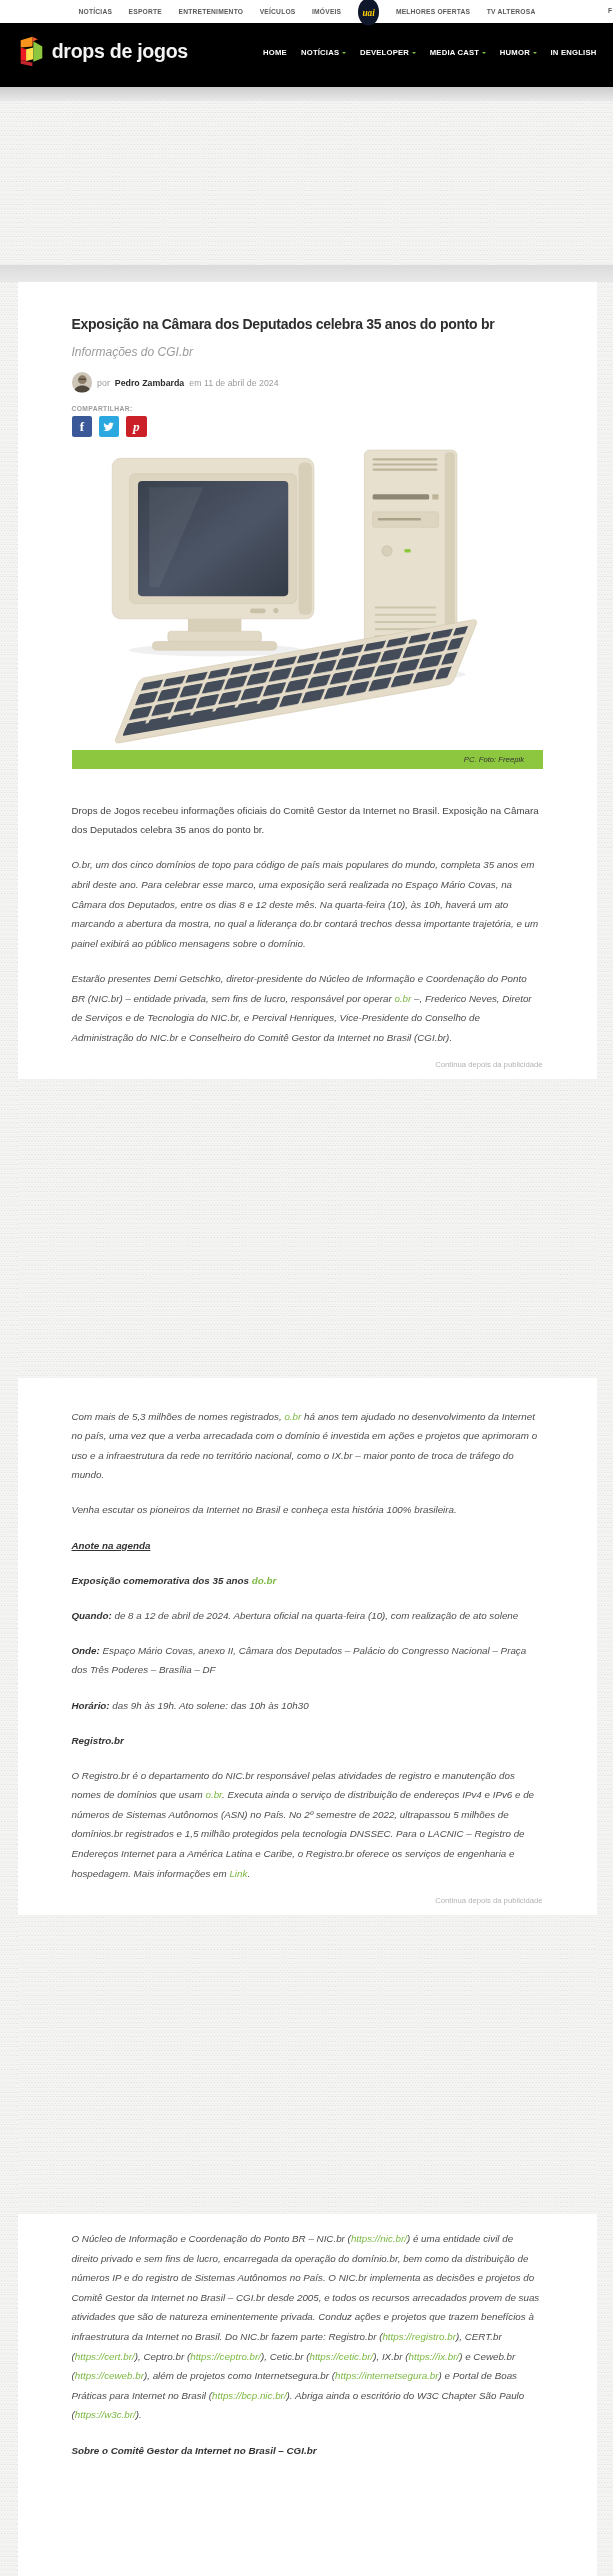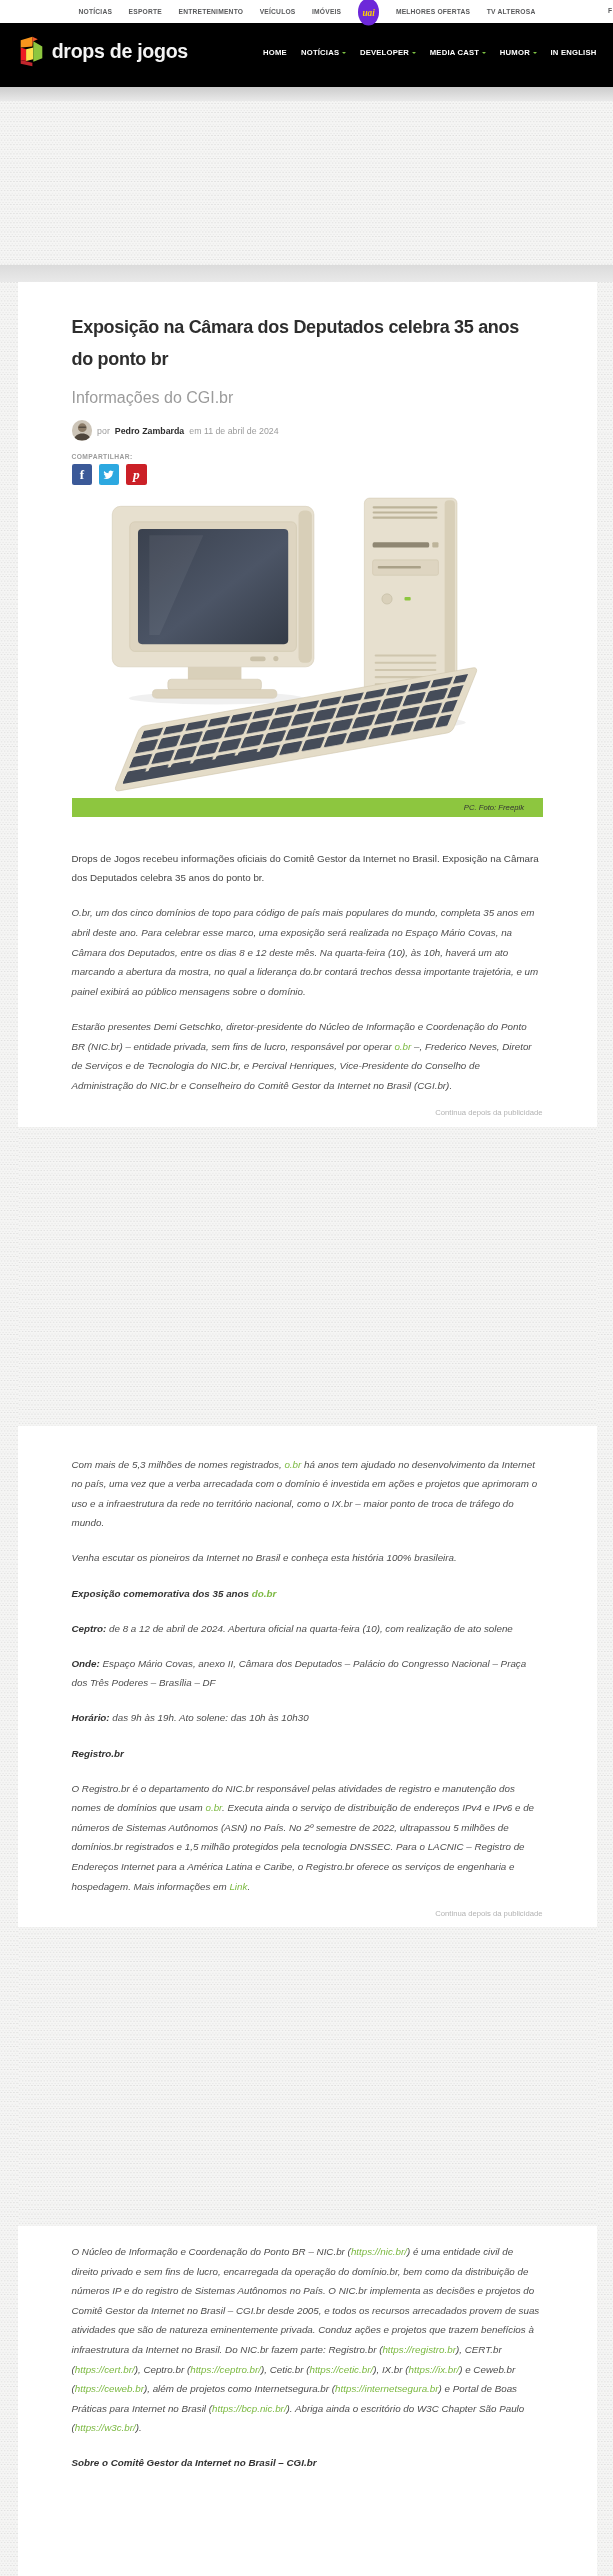--- a/index.html
+++ b/index.html
@@ -10,39 +10,39 @@
     background-color:#f5f5f4;
     background-image:
       radial-gradient(rgba(130,130,130,.18) 0.5px, rgba(0,0,0,0) 0.7px),
       radial-gradient(rgba(130,130,130,.10) 0.5px, rgba(0,0,0,0) 0.7px);
     background-size:3.1px 4.6px, 3.1px 4.6px;
     background-position:0 0, 1.5px 2.6px;
   }
   
   .topbar { height:23px; background:#fff; display:flex; align-items:center; justify-content:center; gap:16.5px; position:relative; }
   .topbar .tnav { font-size:6.7px; font-weight:bold; color:#58595b; letter-spacing:0.2px; cursor:pointer; white-space:nowrap; }
-  .uai-badge { width:21.6px; height:27px; border-radius:50%; background:#6d28d9; color:#ffd200;
+  .uai-badge { width:21.6px; height:27px; border-radius:50%; background:#0f172a; color:#ffd200;
     display:flex; align-items:center; justify-content:center; font-family:"Liberation Serif",serif;
     font-style:italic; font-weight:bold; font-size:9.3px; transform:translateY(0.5px); }
   .topbar-cut { position:absolute; left:608px; top:7.2px; font-size:6.7px; font-weight:bold; color:#58595b; }
   
   .site-header { height:64px; background:#000; padding:12.4px 17.5px 0 17.5px; display:flex; align-items:flex-start; justify-content:space-between; }
   .logo { display:flex; align-items:center; gap:7.2px; cursor:pointer; }
   .logo-text { color:#f4f4f4; font-size:19.6px; font-weight:bold; letter-spacing:-0.3px; line-height:33px; }
   .main-nav { display:flex; gap:14px; margin-top:12.4px; align-items:center; }
   .main-nav .mnav { color:#fff; font-size:7.7px; font-weight:bold; letter-spacing:0.2px; white-space:nowrap; cursor:pointer; }
   .caret { display:inline-block; width:0; height:0; border-left:2.1px solid transparent; border-right:2.1px solid transparent; border-top:2.6px solid #7dc242; margin-left:2.6px; vertical-align:1px; }
   
   .strip-a { height:14.4px; background:linear-gradient(180deg,#cccccc,#e9e9e9); }
   .gap-texture { height:164px; }
   .strip-b { height:16.5px; background:linear-gradient(180deg,#dbdbdb,#e9e9e9); }
   
   .card { background:#fff; margin:0 17.5px; height:2442px; padding:29px 54px 0 54px; overflow:hidden; }
-  h1.title { margin:0; font-size:18px; line-height:32px; font-weight:bold; color:#2e2e2e; letter-spacing:-0.3px; }
-  .subtitle { margin-top:14px; font-size:16px; color:#9b9b9b; }
+  h1.title { margin:0; font-size:14px; line-height:26px; font-weight:bold; color:#2e2e2e; letter-spacing:-0.3px; }
+  .subtitle { margin-top:8px; font-size:12px; color:#9b9b9b; font-style:italic; }
   .byline { margin-top:13.4px; display:flex; align-items:center; gap:5px; font-size:8.8px; color:#9b9b9b; }
   .byline b { color:#2d2d2d; }
   .avatar { width:20.6px; height:20.6px; border-radius:50%; overflow:hidden; flex:0 0 20.6px; }
   .share-label { margin-top:12.4px; font-size:6.7px; font-weight:bold; color:#9b9b9b; letter-spacing:0.4px; }
   .share-row { display:flex; gap:6.7px; margin-top:4.1px; }
   .share-btn { width:20.6px; height:20.6px; border-radius:2.1px; display:flex; align-items:center; justify-content:center; color:#fff; cursor:pointer; }
   .share-fb { background:#3b5998; font-size:13px; font-weight:bold; font-family:"Liberation Serif",serif; }
   .share-tw { background:#2ca8e0; }
   .share-pin { background:#cb2027; font-size:13.4px; font-weight:bold; font-style:italic; font-family:"Liberation Serif",serif; }
   .hero { margin-top:10.3px; }
@@ -203,22 +203,23 @@
   </div>
 
   <div class="article-body" id="article-body">
       <p class="lead"><span>Drops de Jogos recebeu informações oficiais do Comitê Gestor da Internet no Brasil. Exposição na Câmara dos Deputados celebra 35 anos do ponto br.</span></p>
       <p class="it"><span>O.br, um dos cinco domínios de topo para código de país mais populares do mundo, completa 35 anos em abril deste ano. Para celebrar esse marco, uma exposição será realizada no Espaço Mário Covas, na Câmara dos Deputados, entre os dias 8 e 12 deste mês. Na quarta-feira (10), às 10h, haverá um ato marcando a abertura da mostra, no qual a liderança do.br contará trechos dessa importante trajetória, e um painel exibirá ao público mensagens sobre o domínio.</span></p>
       <p class="it"><span>Estarão presentes Demi Getschko, diretor-presidente do Núcleo de Informação e Coordenação do Ponto BR (NIC.br) – entidade privada, sem fins de lucro, responsável por operar </span><a href="#" class="link">o.br</a><span> –, Frederico Neves, Diretor de Serviços e de Tecnologia do NIC.br, e Percival Henriques, Vice-Presidente do Conselho de Administração do NIC.br e Conselheiro do Comitê Gestor da Internet no Brasil (CGI.br).</span></p>
       <div class="ad-label">Continua depois da publicidade</div>
       <div class="ad-band"></div>
       <p class="it after-ad"><span>Com mais de 5,3 milhões de nomes registrados, </span><a href="#" class="link">o.br</a><span> há anos tem ajudado no desenvolvimento da Internet no país, uma vez que a verba arrecadada com o domínio é investida em ações e projetos que aprimoram o uso e a infraestrutura da rede no território nacional, como o IX.br – maior ponto de troca de tráfego do mundo.</span></p>
       <p class="it"><span>Venha escutar os pioneiros da Internet no Brasil e conheça esta história 100% brasileira.</span></p>
+      <p class="it hd ul"><span>Anote na agenda</span></p>
       <p class="it hd"><span>Exposição comemorativa dos 35 anos </span><a href="#" class="link">do.br</a></p>
-      <p class="it"><b>Ceptro:</b><span> de 8 a 12 de abril de 2024. Abertura oficial na quarta-feira (10), com realização de ato solene</span></p>
+      <p class="it"><b>Quando:</b><span> de 8 a 12 de abril de 2024. Abertura oficial na quarta-feira (10), com realização de ato solene</span></p>
       <p class="it"><b>Onde:</b><span> Espaço Mário Covas, anexo II, Câmara dos Deputados – Palácio do Congresso Nacional – Praça dos Três Poderes – Brasília – DF</span></p>
       <p class="it"><b>Horário:</b><span> das 9h às 19h. Ato solene: das 10h às 10h30</span></p>
       <p class="it hd"><span>Registro.br</span></p>
       <p class="it"><span>O Registro.br é o departamento do NIC.br responsável pelas atividades de registro e manutenção dos nomes de domínios que usam </span><a href="#" class="link">o.br</a><span>. Executa ainda o serviço de distribuição de endereços IPv4 e IPv6 e de números de Sistemas Autônomos (ASN) no País. No 2º semestre de 2022, ultrapassou 5 milhões de domínios.br registrados e 1,5 milhão protegidos pela tecnologia DNSSEC. Para o LACNIC – Registro de Endereços Internet para a América Latina e Caribe, o Registro.br oferece os serviços de engenharia e hospedagem. Mais informações em </span><a href="#" class="link">Link</a><span>.</span></p>
       <div class="ad-label">Continua depois da publicidade</div>
       <div class="ad-band"></div>
       <p class="it"><span>O Núcleo de Informação e Coordenação do Ponto BR – NIC.br (</span><a href="#" class="link">https://nic.br/</a><span>) é uma entidade civil de direito privado e sem fins de lucro, encarregada da operação do domínio.br, bem como da distribuição de números IP e do registro de Sistemas Autônomos no País. O NIC.br implementa as decisões e projetos do Comitê Gestor da Internet no Brasil – CGI.br desde 2005, e todos os recursos arrecadados provem de suas atividades que são de natureza eminentemente privada. Conduz ações e projetos que trazem benefícios à infraestrutura da Internet no Brasil. Do NIC.br fazem parte: Registro.br (</span><a href="#" class="link">https://registro.br</a><span>), CERT.br (</span><a href="#" class="link">https://cert.br/</a><span>), Ceptro.br (</span><a href="#" class="link">https://ceptro.br/</a><span>), Cetic.br (</span><a href="#" class="link">https://cetic.br/</a><span>), IX.br (</span><a href="#" class="link">https://ix.br/</a><span>) e Ceweb.br (</span><a href="#" class="link">https://ceweb.br</a><span>), além de projetos como Internetsegura.br (</span><a href="#" class="link">https://internetsegura.br</a><span>) e Portal de Boas Práticas para Internet no Brasil (</span><a href="#" class="link">https://bcp.nic.br/</a><span>). Abriga ainda o escritório do W3C Chapter São Paulo (</span><a href="#" class="link">https://w3c.br/</a><span>).</span></p>
       <p class="it hd"><span>Sobre o Comitê Gestor da Internet no Brasil – CGI.br</span></p>
     </div>
 </div>

